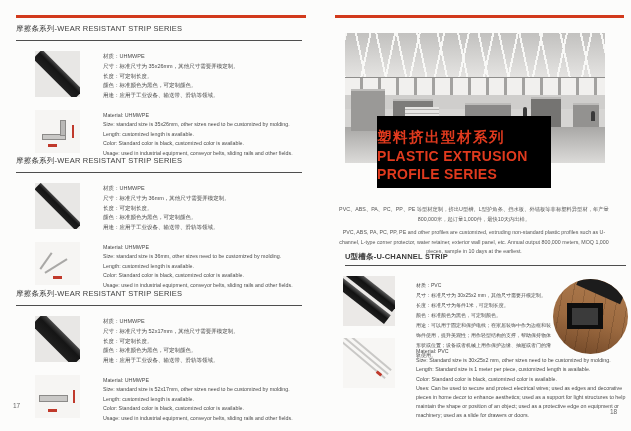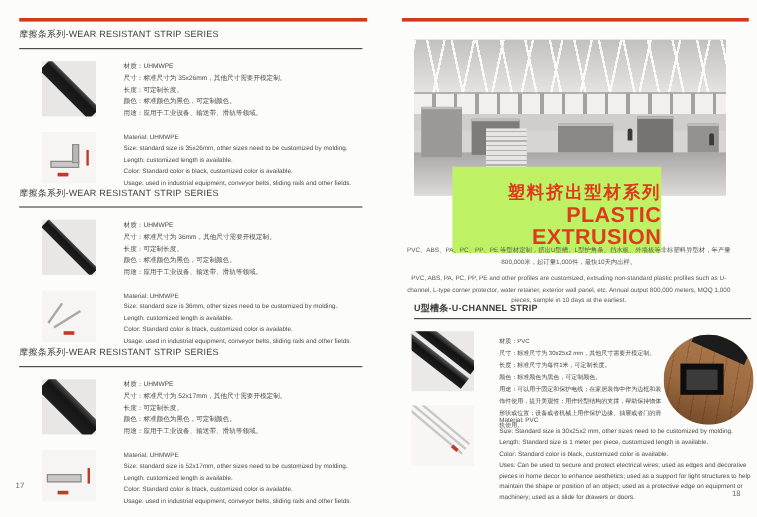--- a/index.html
+++ b/index.html
@@ -58,23 +58,23 @@
   .machine{position:absolute;background:#8d8c8a;box-shadow:inset 0 2px 0 #bdbcba}
   .m1{left:6px;top:56px;width:34px;height:42px;background:#9a9997}
   .m2{left:48px;top:66px;width:40px;height:30px;background:#7d7c7a}
   .m3{left:120px;top:70px;width:46px;height:24px;background:#8a8988}
   .m4{left:186px;top:64px;width:30px;height:30px;background:#757472}
   .m5{left:228px;top:70px;width:26px;height:24px;background:#939290}
   .stack{position:absolute;left:60px;top:74px;width:34px;height:34px;
     background:repeating-linear-gradient(0deg,#e6e5e3 0 3px,#b3b2b0 3px 4px)}
   .worker{position:absolute;width:4px;height:10px;background:#3a3a3a;border-radius:2px 2px 0 0}
   .w1{left:178px;top:74px}.w2{left:246px;top:78px}
-  .title-box{position:absolute;left:61px;top:139px;width:174px;height:72px;background:#bef264;text-align:right;padding-top:12px}
+  .title-box{position:absolute;left:61px;top:116px;width:174px;height:72px;background:#000000;text-align:left;padding-top:12px}
   .t-cn{font-size:14.5px;font-weight:bold;color:#e03a1e;letter-spacing:1.5px}
-  .t-en{font-size:18px;font-weight:bold;color:#e03a1e;line-height:18px;letter-spacing:.3px}
+  .t-en{font-size:14px;font-weight:bold;color:#e03a1e;line-height:18px;letter-spacing:.3px}
   .intro{position:absolute;left:22px;width:272px;text-align:center;font-size:5.3px;line-height:9.6px;color:#565656}
   #intro-cn{top:205px}
   #intro-en{top:228px}
   .uc-title{position:absolute;left:29px;top:252px;font-size:7.5px;font-weight:bold;color:#3c3c3c;letter-spacing:.2px}
   .uc-rule{position:absolute;left:29px;top:265px;width:281px;height:1px;background:#4e4e4e}
   .uc-thumb{position:absolute;left:27px;width:52px;height:50px;overflow:hidden}
   #uc-thumb-render{top:276px;background:#ebe9e7}
   #uc-thumb-line{top:338px;background:#f7f6f4}
   .uc-bar{position:absolute;width:72px;height:11px;background:linear-gradient(#5c5c5c,#121212 45%,#1e1e1e);transform:rotate(38deg)}
   .ub1{left:-12px;top:4px}.ub2{left:-20px;top:16px}
@@ -210,20 +210,21 @@
     <div class="machine m3"></div>
     <div class="machine m4"></div>
     <div class="machine m5"></div>
     <div class="worker w1"></div>
     <div class="worker w2"></div>
   </div>
 
   <div class="title-box">
     <div class="t-cn">塑料挤出型材系列</div>
     <div class="t-en">PLASTIC EXTRUSION</div>
+    <div class="t-en">PROFILE SERIES</div>
   </div>
 
   <div class="intro" id="intro-cn">PVC、ABS、PA、PC、PP、PE 等型材定制，挤出U型槽、L型护角条、挡水板、外墙板等非标塑料异型材，年产量800,000米，起订量1,000件，最快10天内出样。</div>
   <div class="intro" id="intro-en">PVC, ABS, PA, PC, PP, PE and other profiles are customized, extruding non-standard plastic profiles such as U-channel, L-type corner protector, water retainer, exterior wall panel, etc. Annual output 800,000 meters, MOQ 1,000 pieces, sample in 10 days at the earliest.</div>
 
   <div class="uc-title">U型槽条-U-CHANNEL STRIP</div>
   <div class="uc-rule"></div>
 
   <div class="uc-thumb" id="uc-thumb-render">
     <div class="uc-bar ub1"></div>

